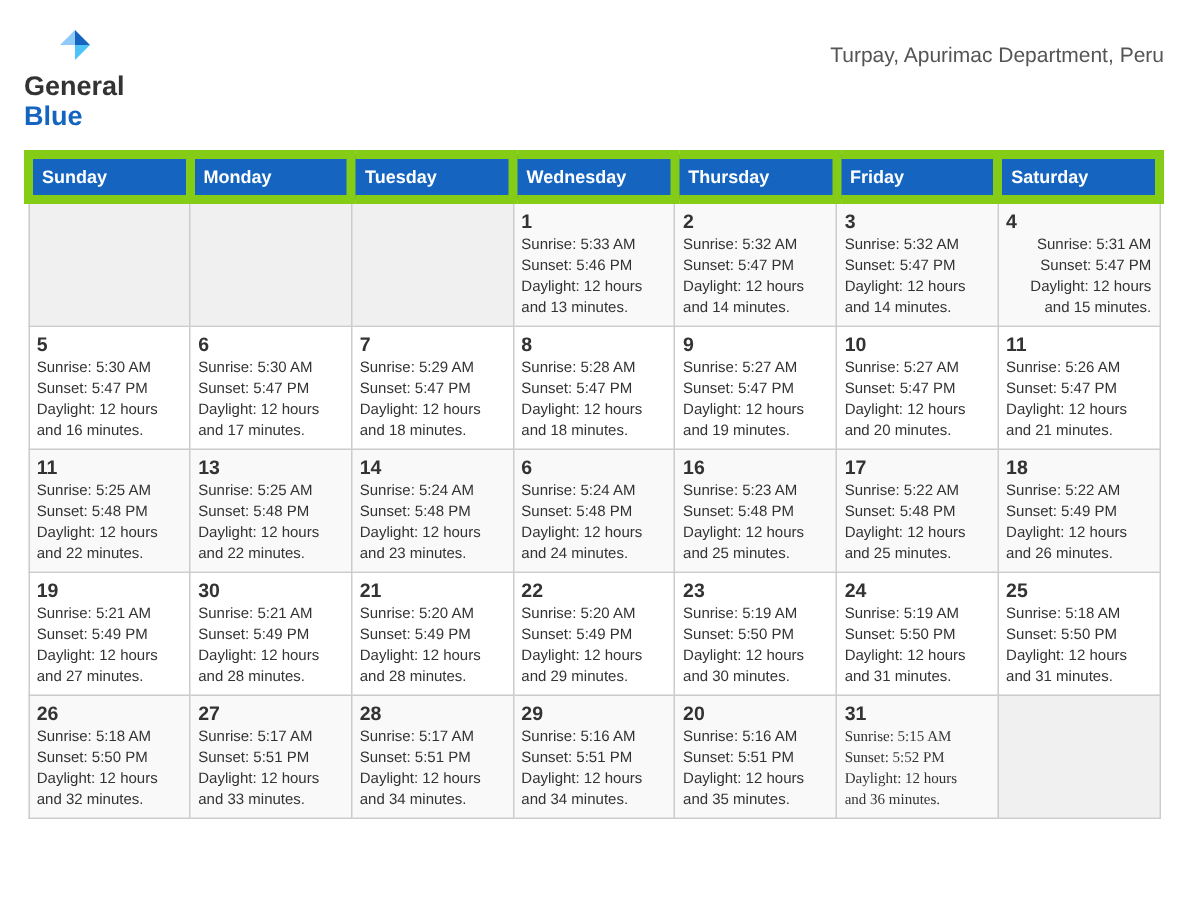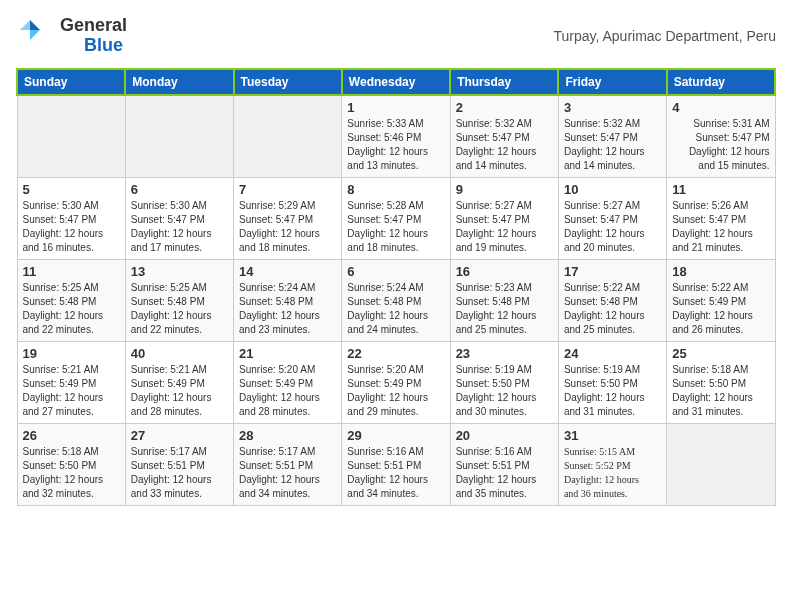--- a/index.html
+++ b/index.html
@@ -11,29 +11,31 @@
       padding: 16px;
     }
     .header {
       display: flex;
       align-items: flex-start;
       justify-content: space-between;
       margin-bottom: 12px;
     }
     .logo {
       display: flex;
-      gap: 16px;
+      align-items: center;
+      gap: 4px;
+      flex-direction: column;
     }
     .logo-text {
       font-size: 18px;
       font-weight: bold;
       line-height: 1.1;
     }
     .logo-general { color: #333; }
-    .logo-blue { color: #1565c0; margin-left: 24px; }
+    .logo-blue { color: #1565c0; }
     .logo-icon {
       width: 28px;
       height: 28px;
     }
     .title-block {
       text-align: right;
     }
     .month-title {
       font-size: 36px;
       font-weight: bold;
@@ -50,21 +52,21 @@
       border-collapse: collapse;
       border: 1px solid #ccc;
     }
     .calendar th {
       background-color: #1565c0;
       color: #fff;
       font-size: 12px;
       font-weight: bold;
       text-align: left;
       padding: 5px 6px;
-      border: 2px solid #84cc16;
+      border: 6px solid #84cc16;
     }
     .calendar td {
       vertical-align: top;
       border: 1px solid #ccc;
       padding: 4px 5px;
       width: 108px;
       min-height: 80px;
       background: #fff;
       font-size: 10.5px;
       color: #333;
@@ -260,21 +262,21 @@
       </tr>
       <tr>
         <td>
           <span class="day-num">19</span>
           <div class="day-info" style="white-space: pre-line;">Sunrise: 5:21 AM
 Sunset: 5:49 PM
 Daylight: 12 hours
 and 27 minutes.</div>
         </td>
         <td>
-          <span class="day-num">40</span>
+          <span class="day-num">30</span>
           <div class="day-info" style="white-space: pre-line;">Sunrise: 5:21 AM
 Sunset: 5:49 PM
 Daylight: 12 hours
 and 28 minutes.</div>
         </td>
         <td>
           <span class="day-num">21</span>
           <div class="day-info" style="white-space: pre-line;">Sunrise: 5:20 AM
 Sunset: 5:49 PM
 Daylight: 12 hours

